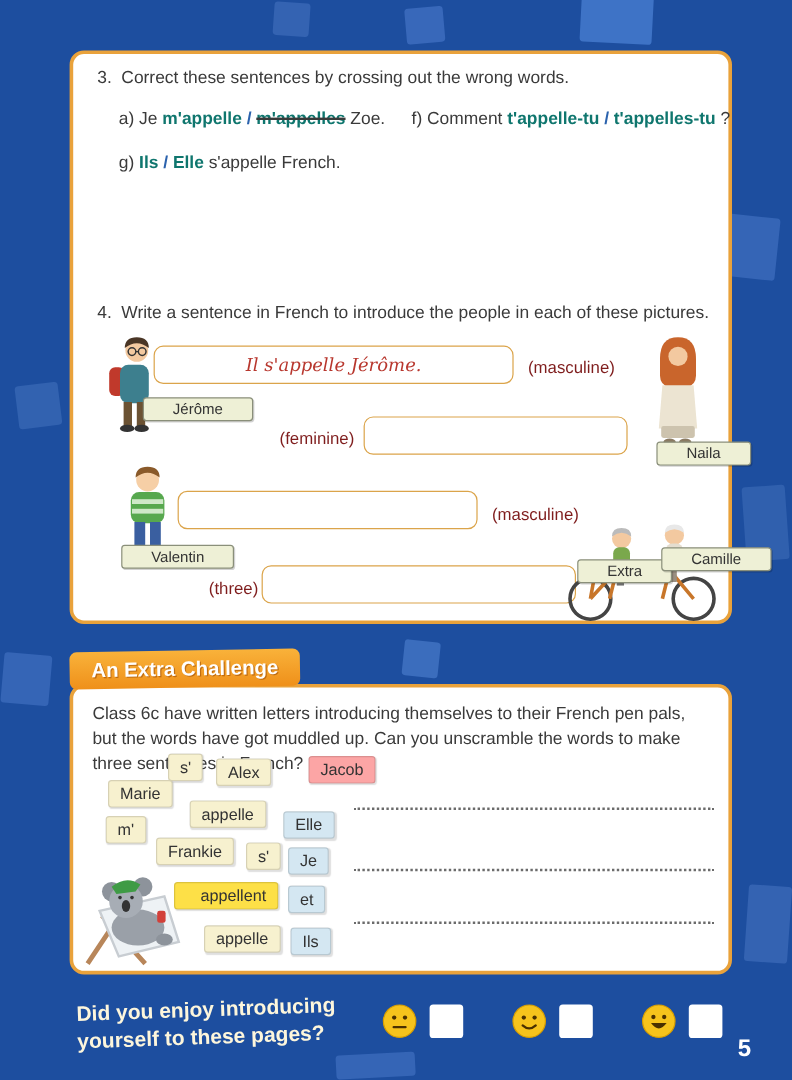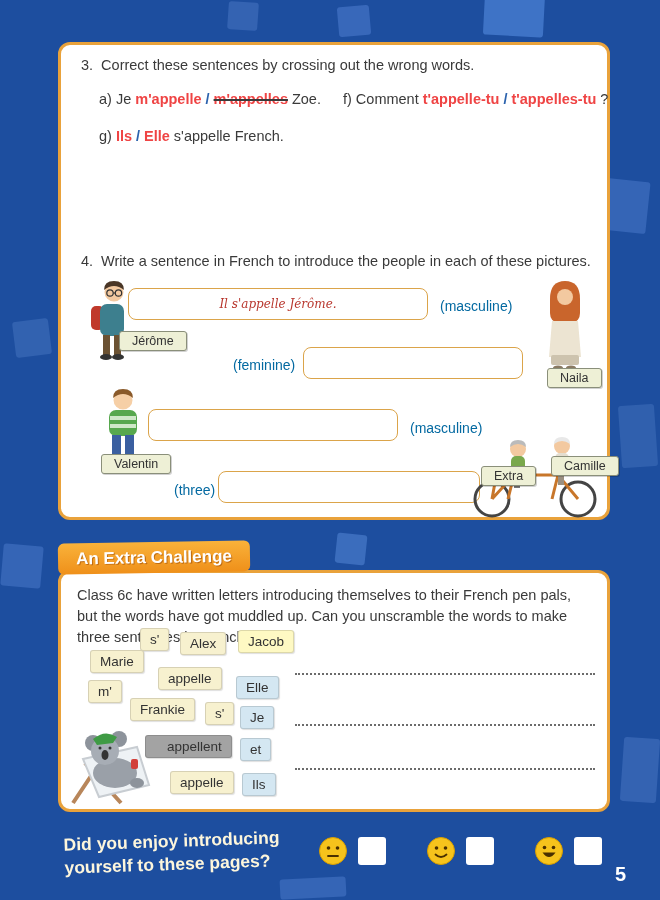--- a/index.html
+++ b/index.html
@@ -12,40 +12,40 @@
   .panel { position:absolute; background:#fff; border:3px solid #e9a23b; border-radius:12px; }
   .panel-main { left:58px; top:42px; width:552px; height:478px; }
   .panel-challenge { left:58px; top:570px; width:552px; height:242px; }
 
   .ex-header { display:flex; gap:8px; font-size:14.5px; color:#3a3a3a; }
   .ex3 { position:absolute; left:20px; top:12px; right:10px; }
   .ex3-grid { display:grid; grid-template-columns:238px auto; column-gap:6px; row-gap:21px; margin:18px 0 0 18px; font-size:14.5px; color:#3a3a3a; }
   .q { white-space:nowrap; }
   .q span { margin-right:4px; }
   .qlabel { margin-right:8px; }
-  .choice { color:#ef4444; font-weight:bold; }
+  .choice { color:#0f766e; font-weight:bold; }
   .sep { color:#2b62ad; font-weight:bold; }
   .struck { text-decoration:line-through; text-decoration-thickness:1.6px; text-decoration-color:#3a3a3a; }
 
   .ex4 { position:absolute; left:20px; top:208px; right:0; }
   .ex4-stage { position:relative; margin-top:8px; height:240px; }
   .figure { position:absolute; }
   .ansbox { position:absolute; height:32px; border:1.6px solid #dba44a; border-radius:8px; background:#fff; display:flex; align-items:center; justify-content:center; }
-  .ans-red { font-family:"DejaVu Serif","Liberation Serif",serif; font-style:italic; color:#b8372e; font-size:12px; }
-  .glabel { position:absolute; font-size:14px; color:#0369a1; }
-  .nametag { position:absolute; background:#eef0d6; border:1px solid #8a8f7a; border-radius:3px; padding:2px 12px; font-size:12.5px; color:#333; box-shadow:1px 1px 0 rgba(0,0,0,.18); white-space:nowrap; }
+  .ans-red { font-family:"DejaVu Serif","Liberation Serif",serif; font-style:italic; color:#b8372e; font-size:15px; }
+  .glabel { position:absolute; font-size:14px; color:#7f1d1d; }
+  .nametag { position:absolute; background:#eef0d6; border:1px solid #8a8f7a; border-radius:3px; padding:2px 24px; font-size:12.5px; color:#333; box-shadow:1px 1px 0 rgba(0,0,0,.18); white-space:nowrap; }
 
   .challenge-banner { position:absolute; left:58px; top:542px; width:192px; height:31px; background:linear-gradient(#f9b23a,#ef901a); border-radius:6px; display:flex; align-items:center; justify-content:center; color:#fff; font-weight:bold; font-size:17px; text-shadow:1px 1px 0 rgba(150,70,0,.55); transform:rotate(-1deg); z-index:3; }
 
   .challenge-text { padding:12px 16px 0 16px; font-size:14.5px; line-height:1.45; color:#3a3a3a; }
   .tile { position:absolute; padding:3px 9px; border-radius:3px; font-size:13.5px; color:#333; border:1px solid rgba(0,0,0,.13); box-shadow:1px 1px 1px rgba(0,0,0,.13); white-space:nowrap; }
   .tile-yellow { background:#f7f1cf; }
   .tile-blue   { background:#d4e7f2; }
-  .tile-pink   { background:#fef9c3; }
-  .tile-green  { background:#a3a3a3;padding-left:21px; }
+  .tile-pink   { background:#fca5a5;margin-left:19px; }
+  .tile-green  { background:#fde047;padding-left:21px; }
   .answer-line { position:absolute; width:300px; border-bottom:2px dotted #6b6b6b; }
 
   .footer-question { position:absolute; left:64px; top:830px; color:#fdf6dc; font-weight:bold; font-size:17.5px; line-height:1.3; transform:rotate(-2deg); }
   .feedback { position:absolute; left:318px; top:836px; display:flex; gap:40px; }
   .fgroup { display:flex; align-items:center; gap:10px; }
   .checkbox { width:28px; height:28px; background:#fff; border-radius:3px; }
   .pagenum { position:absolute; right:34px; bottom:14px; color:#fff; font-weight:bold; font-size:20px; }
 </style>
 </head>
 <body>

